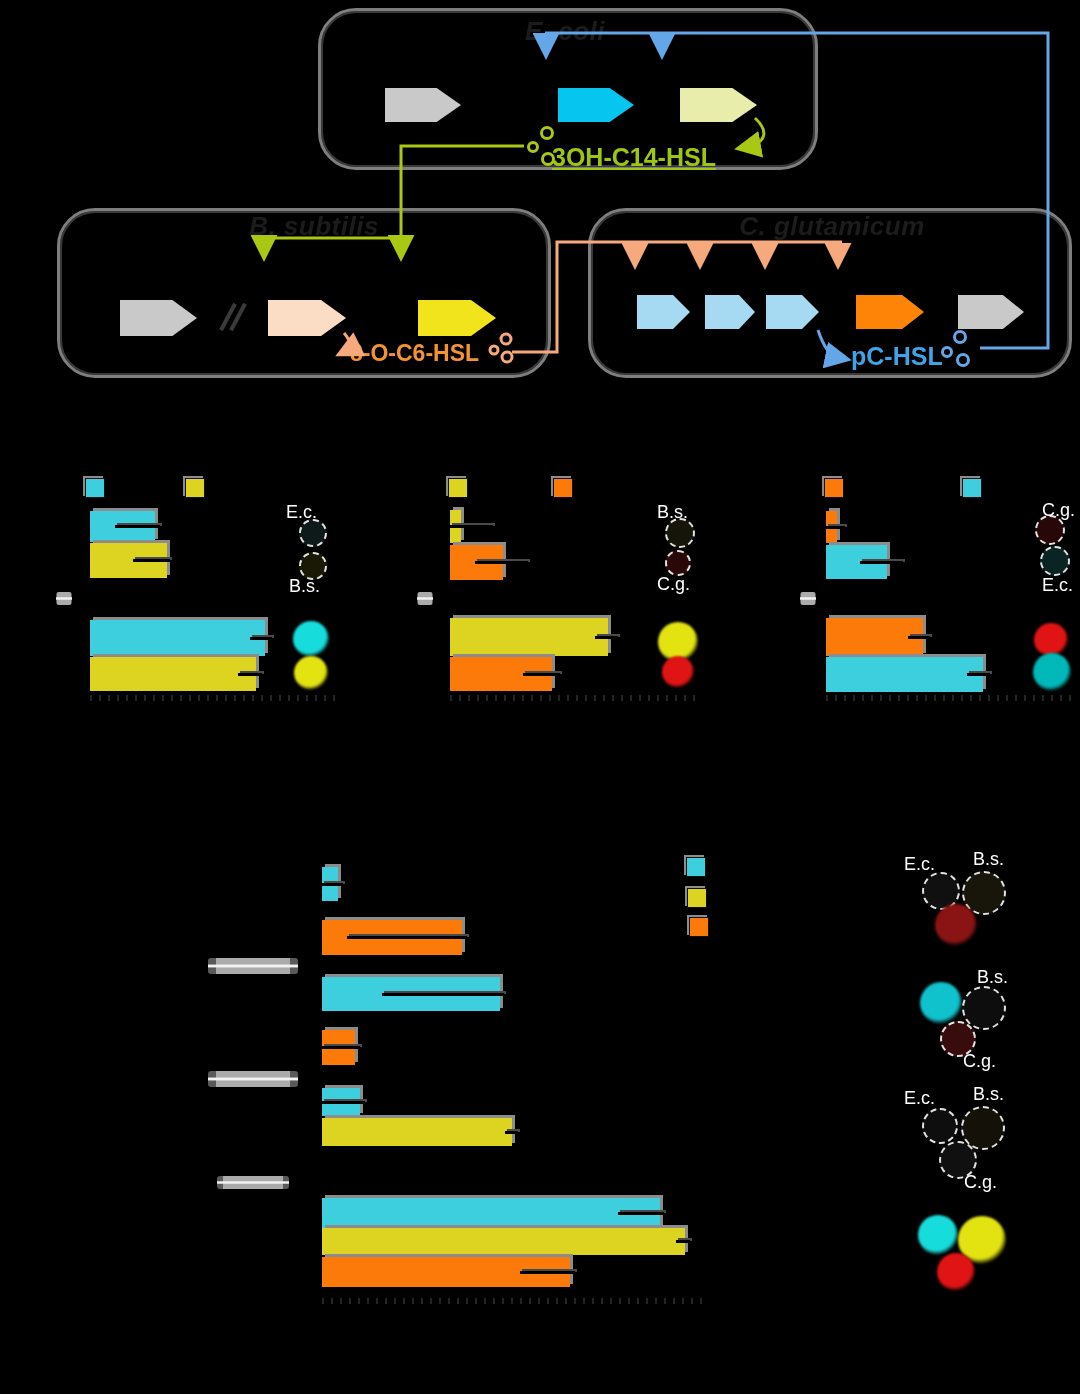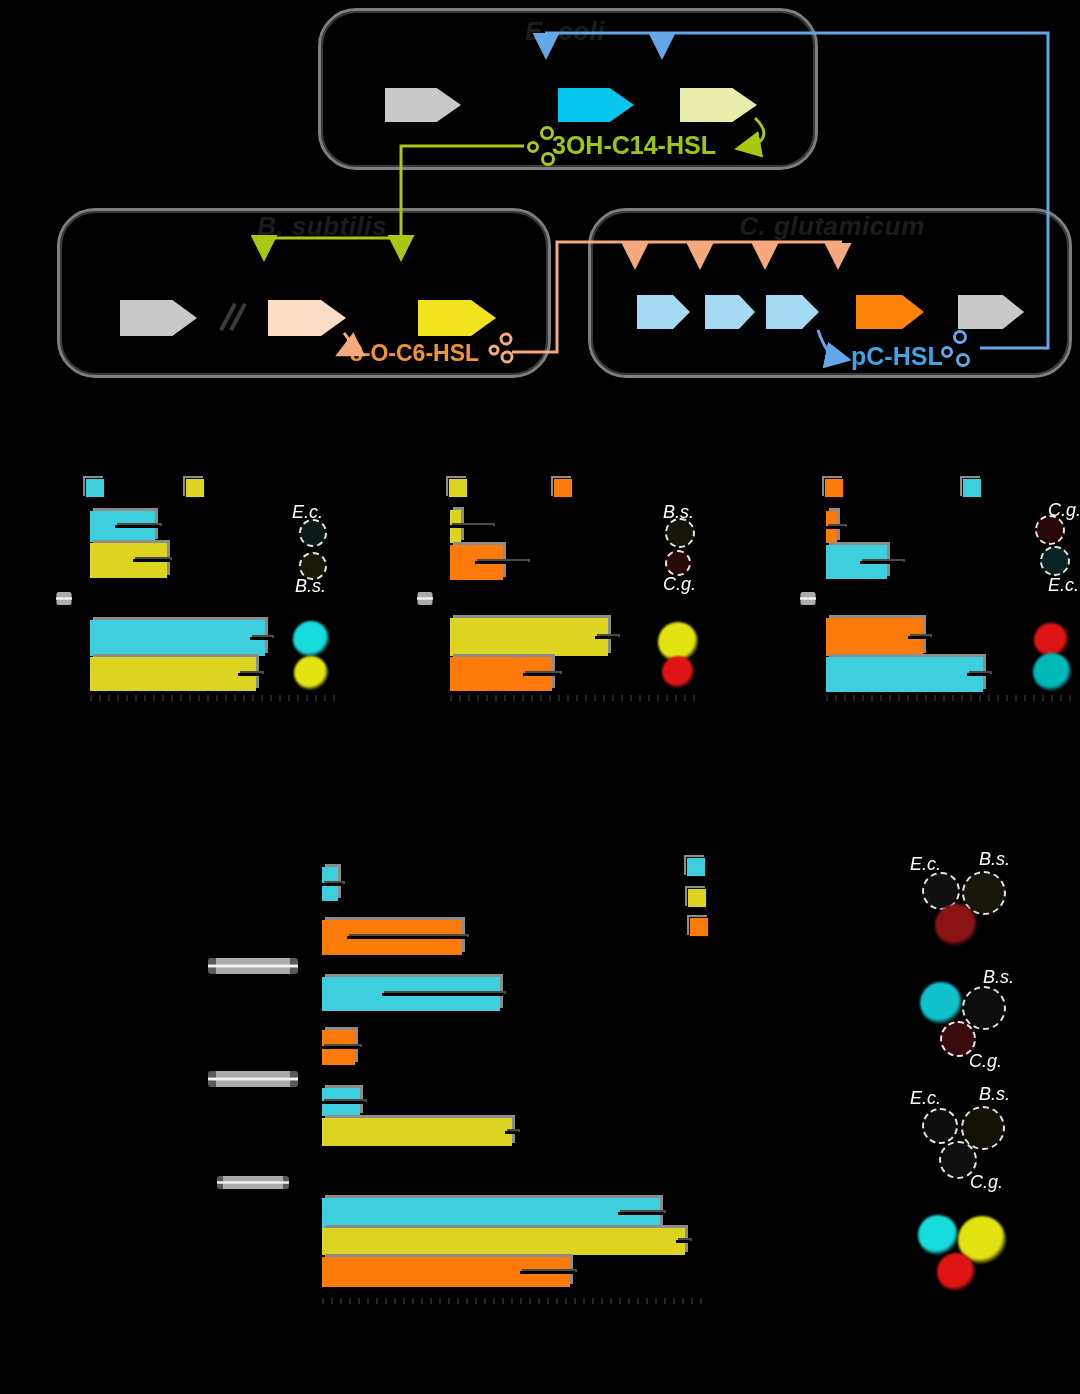--- a/index.html
+++ b/index.html
@@ -15,59 +15,59 @@
   .sig-label{position:absolute;font-weight:bold;white-space:nowrap;}
   #overlay{position:absolute;left:0;top:0;pointer-events:none;}
   
   .bar{position:absolute;box-shadow:3px -3px 0 0 var(--shadow-gray);}
   .err{position:absolute;height:3px;background:#000;box-shadow:2px -2px 0 0 #4a4a4a;}
   .legend-sq{position:absolute;width:18px;height:18px;border:1px solid #101010;
              box-shadow:-2px -2px 0 0 var(--shadow-gray);}
   .colony{position:absolute;border-radius:50%;}
   .colony.dashed{border:2px dashed #e2e2e2;}
   .colony.glow{filter:blur(1px);}
-  .colony-label{position:absolute;color:#fff;font-style:italic;font-size:18px;white-space:nowrap;margin-left:6px;}
+  .colony-label{position:absolute;color:#fff;font-size:18px;white-space:nowrap;}
   .pill{position:absolute;border-radius:3px;
         background:linear-gradient(0deg,rgba(0,0,0,0) 38%,#f2f2f2 44%,#f2f2f2 56%,rgba(0,0,0,0) 62%),
                    linear-gradient(90deg,#5a5a5a 0 9%,#ababab 9% 91%,#5a5a5a 91% 100%);}
   .tick-comb{position:absolute;height:6px;
         background:repeating-linear-gradient(90deg,#242424 0 2px,rgba(0,0,0,0) 2px 9px);}
 </style>
 </head>
 <body>
 
 <div id="fig">
 
   <div>
     <div class="org-box" style="left:318px;top:8px;width:494px;height:156px;"></div>
     <div class="org-box" style="left:57px;top:208px;width:488px;height:164px;"></div>
     <div class="org-box" style="left:588px;top:208px;width:478px;height:164px;"></div>
 
     <div class="org-title" style="left:505px;top:16px;width:120px;">E. coli</div>
-    <div class="org-title" style="left:232px;top:211px;width:180px;">B. subtilis</div>
+    <div class="org-title" style="left:224px;top:211px;width:180px;">B. subtilis</div>
     <div class="org-title" style="left:727px;top:211px;width:210px;">C. glutamicum</div>
 
     <div id="gene-arrows">
         <div class="gene-arrow" style="left: 385px; top: 88px; width: 76px; height: 34px; background: rgb(201, 201, 201);"></div>
         <div class="gene-arrow" style="left: 558px; top: 88px; width: 76px; height: 34px; background: rgb(6, 198, 240);"></div>
         <div class="gene-arrow" style="left: 680px; top: 88px; width: 77px; height: 34px; background: rgb(233, 237, 171);"></div>
         <div class="gene-arrow" style="left: 120px; top: 300px; width: 77px; height: 36px; background: rgb(201, 201, 201);"></div>
         <div class="gene-arrow" style="left: 268px; top: 300px; width: 78px; height: 36px; background: rgb(251, 220, 196);"></div>
         <div class="gene-arrow" style="left: 418px; top: 300px; width: 78px; height: 36px; background: rgb(242, 228, 28);"></div>
         <div class="gene-arrow" style="left: 637px; top: 295px; width: 53px; height: 34px; background: rgb(166, 217, 242);"></div>
         <div class="gene-arrow" style="left: 705px; top: 295px; width: 50px; height: 34px; background: rgb(166, 217, 242);"></div>
         <div class="gene-arrow" style="left: 766px; top: 295px; width: 53px; height: 34px; background: rgb(166, 217, 242);"></div>
         <div class="gene-arrow" style="left: 856px; top: 295px; width: 68px; height: 34px; background: rgb(253, 132, 7);"></div>
         <div class="gene-arrow" style="left: 958px; top: 295px; width: 66px; height: 34px; background: rgb(201, 201, 201);"></div>
       </div>
 
     <div class="break-mark" style="left:226px;top:302px;"></div>
     <div class="break-mark" style="left:236px;top:302px;"></div>
 
-    <div class="sig-label" style="left:552px;top:131px;font-size:25px;color:var(--text-green);">3OH-C14-HSL</div>
+    <div class="sig-label" style="left:552px;top:143px;font-size:25px;color:var(--text-green);text-decoration:underline;">3OH-C14-HSL</div>
     <div class="sig-label" style="left:350px;top:340px;font-size:23px;color:var(--text-orange);">8-O-C6-HSL</div>
     <div class="sig-label" style="left:851px;top:342px;font-size:25px;color:var(--text-blue);">pC-HSL</div>
 
     <svg id="overlay" width="1080" height="1394" viewBox="0 0 1080 1394">
       <defs>
         <marker id="ah-blue" markerWidth="9" markerHeight="9" refX="5" refY="4.5" orient="auto">
           <path d="M0,0 L9,4.5 L0,9 z" style="fill:var(--link-blue)"></path>
           </marker>
         <marker id="ah-green" markerWidth="9" markerHeight="9" refX="5" refY="4.5" orient="auto">
           <path d="M0,0 L9,4.5 L0,9 z" style="fill:var(--link-green)"></path>

